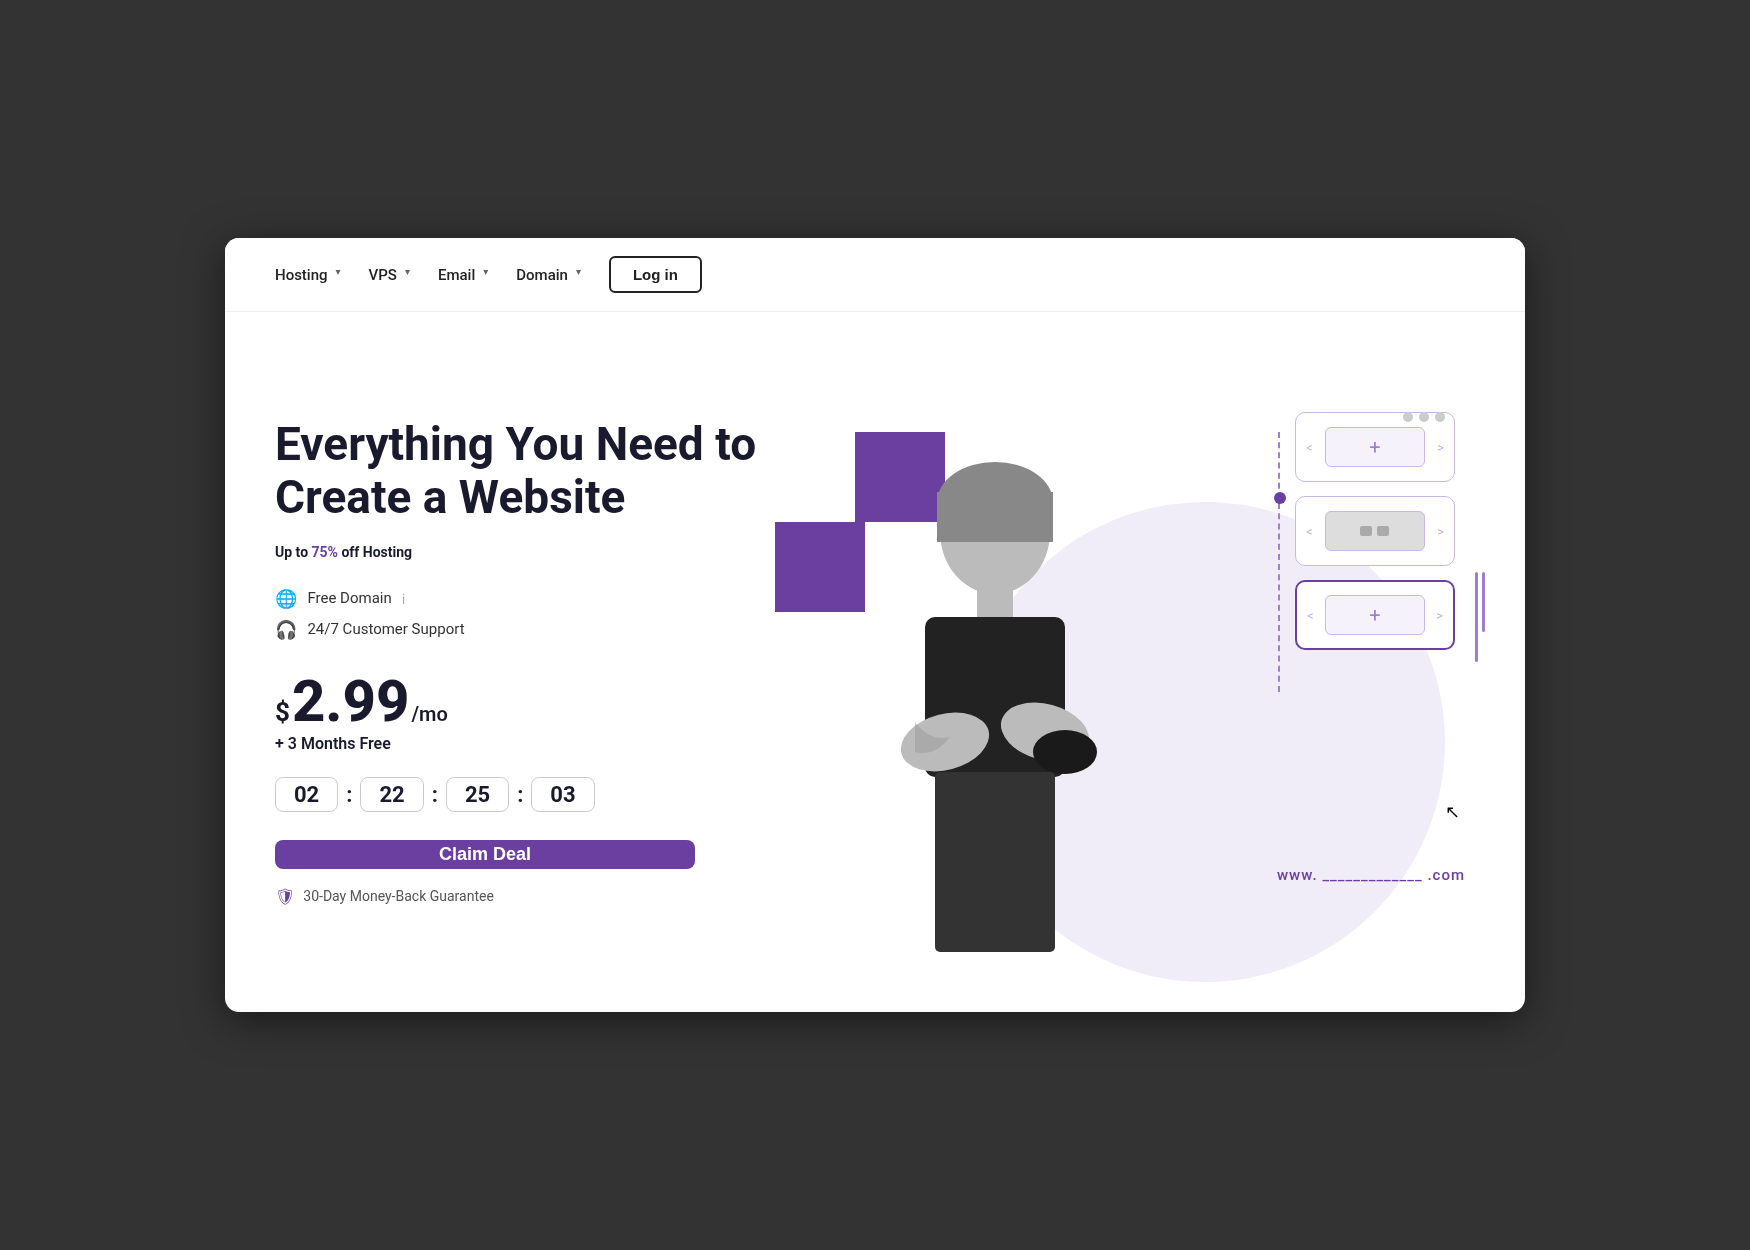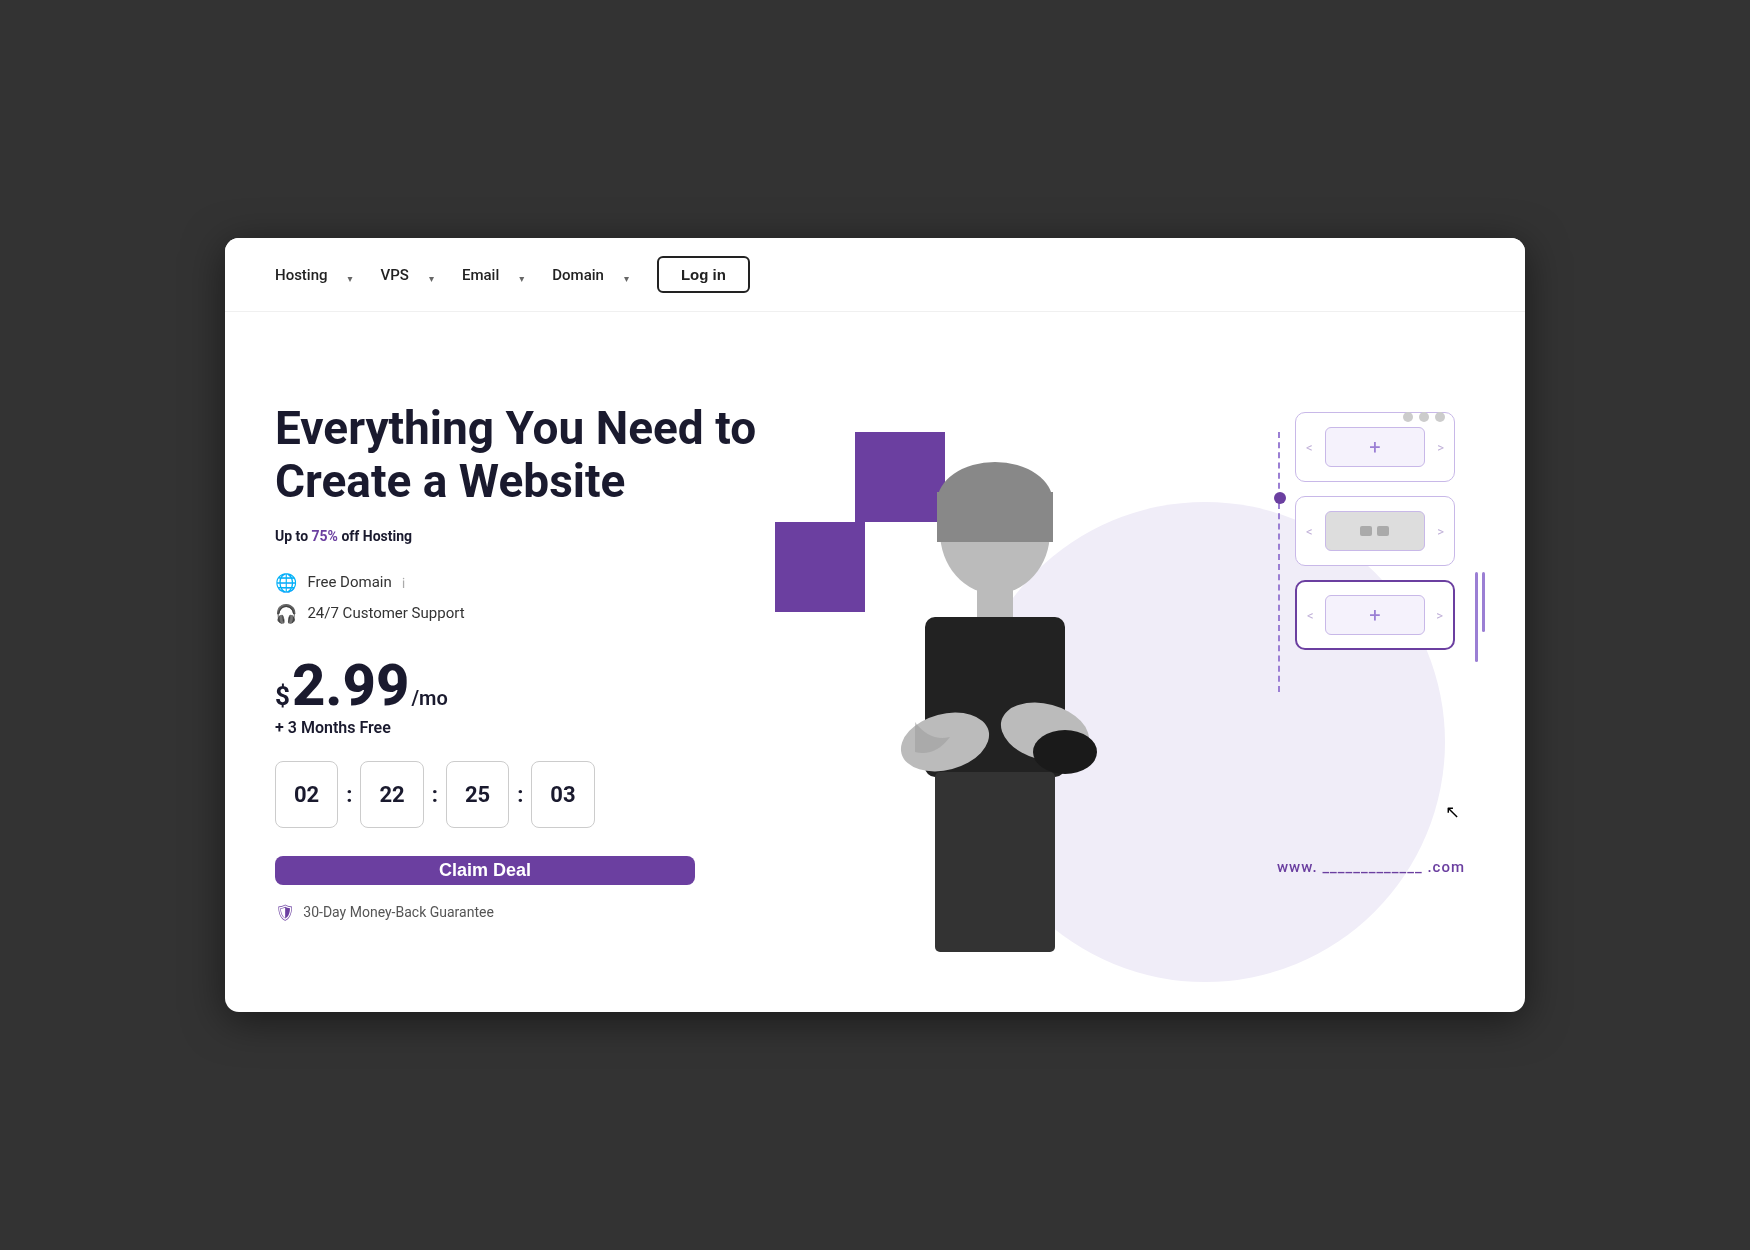--- a/index.html
+++ b/index.html
@@ -68,22 +68,22 @@
     .flag {
       font-size: 18px;
     }
     .navbar-right {
       display: flex;
       align-items: center;
       gap: 28px;
     }
     .nav-item {
       display: flex;
-      align-items: flex-end;
-      gap: 20px;
+      align-items: flex-start;
+      gap: 8px;
       font-size: 15px;
       color: #222;
       cursor: pointer;
       font-weight: 500;
     }
     .nav-item .chevron {
       font-size: 10px;
       color: #666;
     }
     .login-btn {
@@ -174,21 +174,21 @@
     
     .countdown {
       display: flex;
       align-items: center;
       gap: 8px;
       margin-bottom: 28px;
     }
     .countdown-box {
       border: 1.5px solid #ccc;
       border-radius: 8px;
-      padding: 20px 18px;
+      padding: 4px 18px;
       font-size: 22px;
       font-weight: 700;
       color: #1a1a2e;
       min-width: 62px;
       text-align: right;
     }
     .countdown-sep {
       font-size: 22px;
       font-weight: 700;
       color: #1a1a2e;
@@ -347,21 +347,21 @@
     }
     .vline {
       width: 3px;
       height: 60px;
       background: #9b7fd4;
       border-radius: 2px;
     }
     .vline.tall { height: 90px; }
     .domain-bar {
       position: absolute;
-      bottom: 76px;
+      bottom: 68px;
       right: 10px;
       font-size: 15px;
       color: #6b3fa0;
       font-weight: 500;
       z-index: 5;
       letter-spacing: 1px;
     }
     .cursor-icon {
       position: absolute;
       bottom: 130px;

